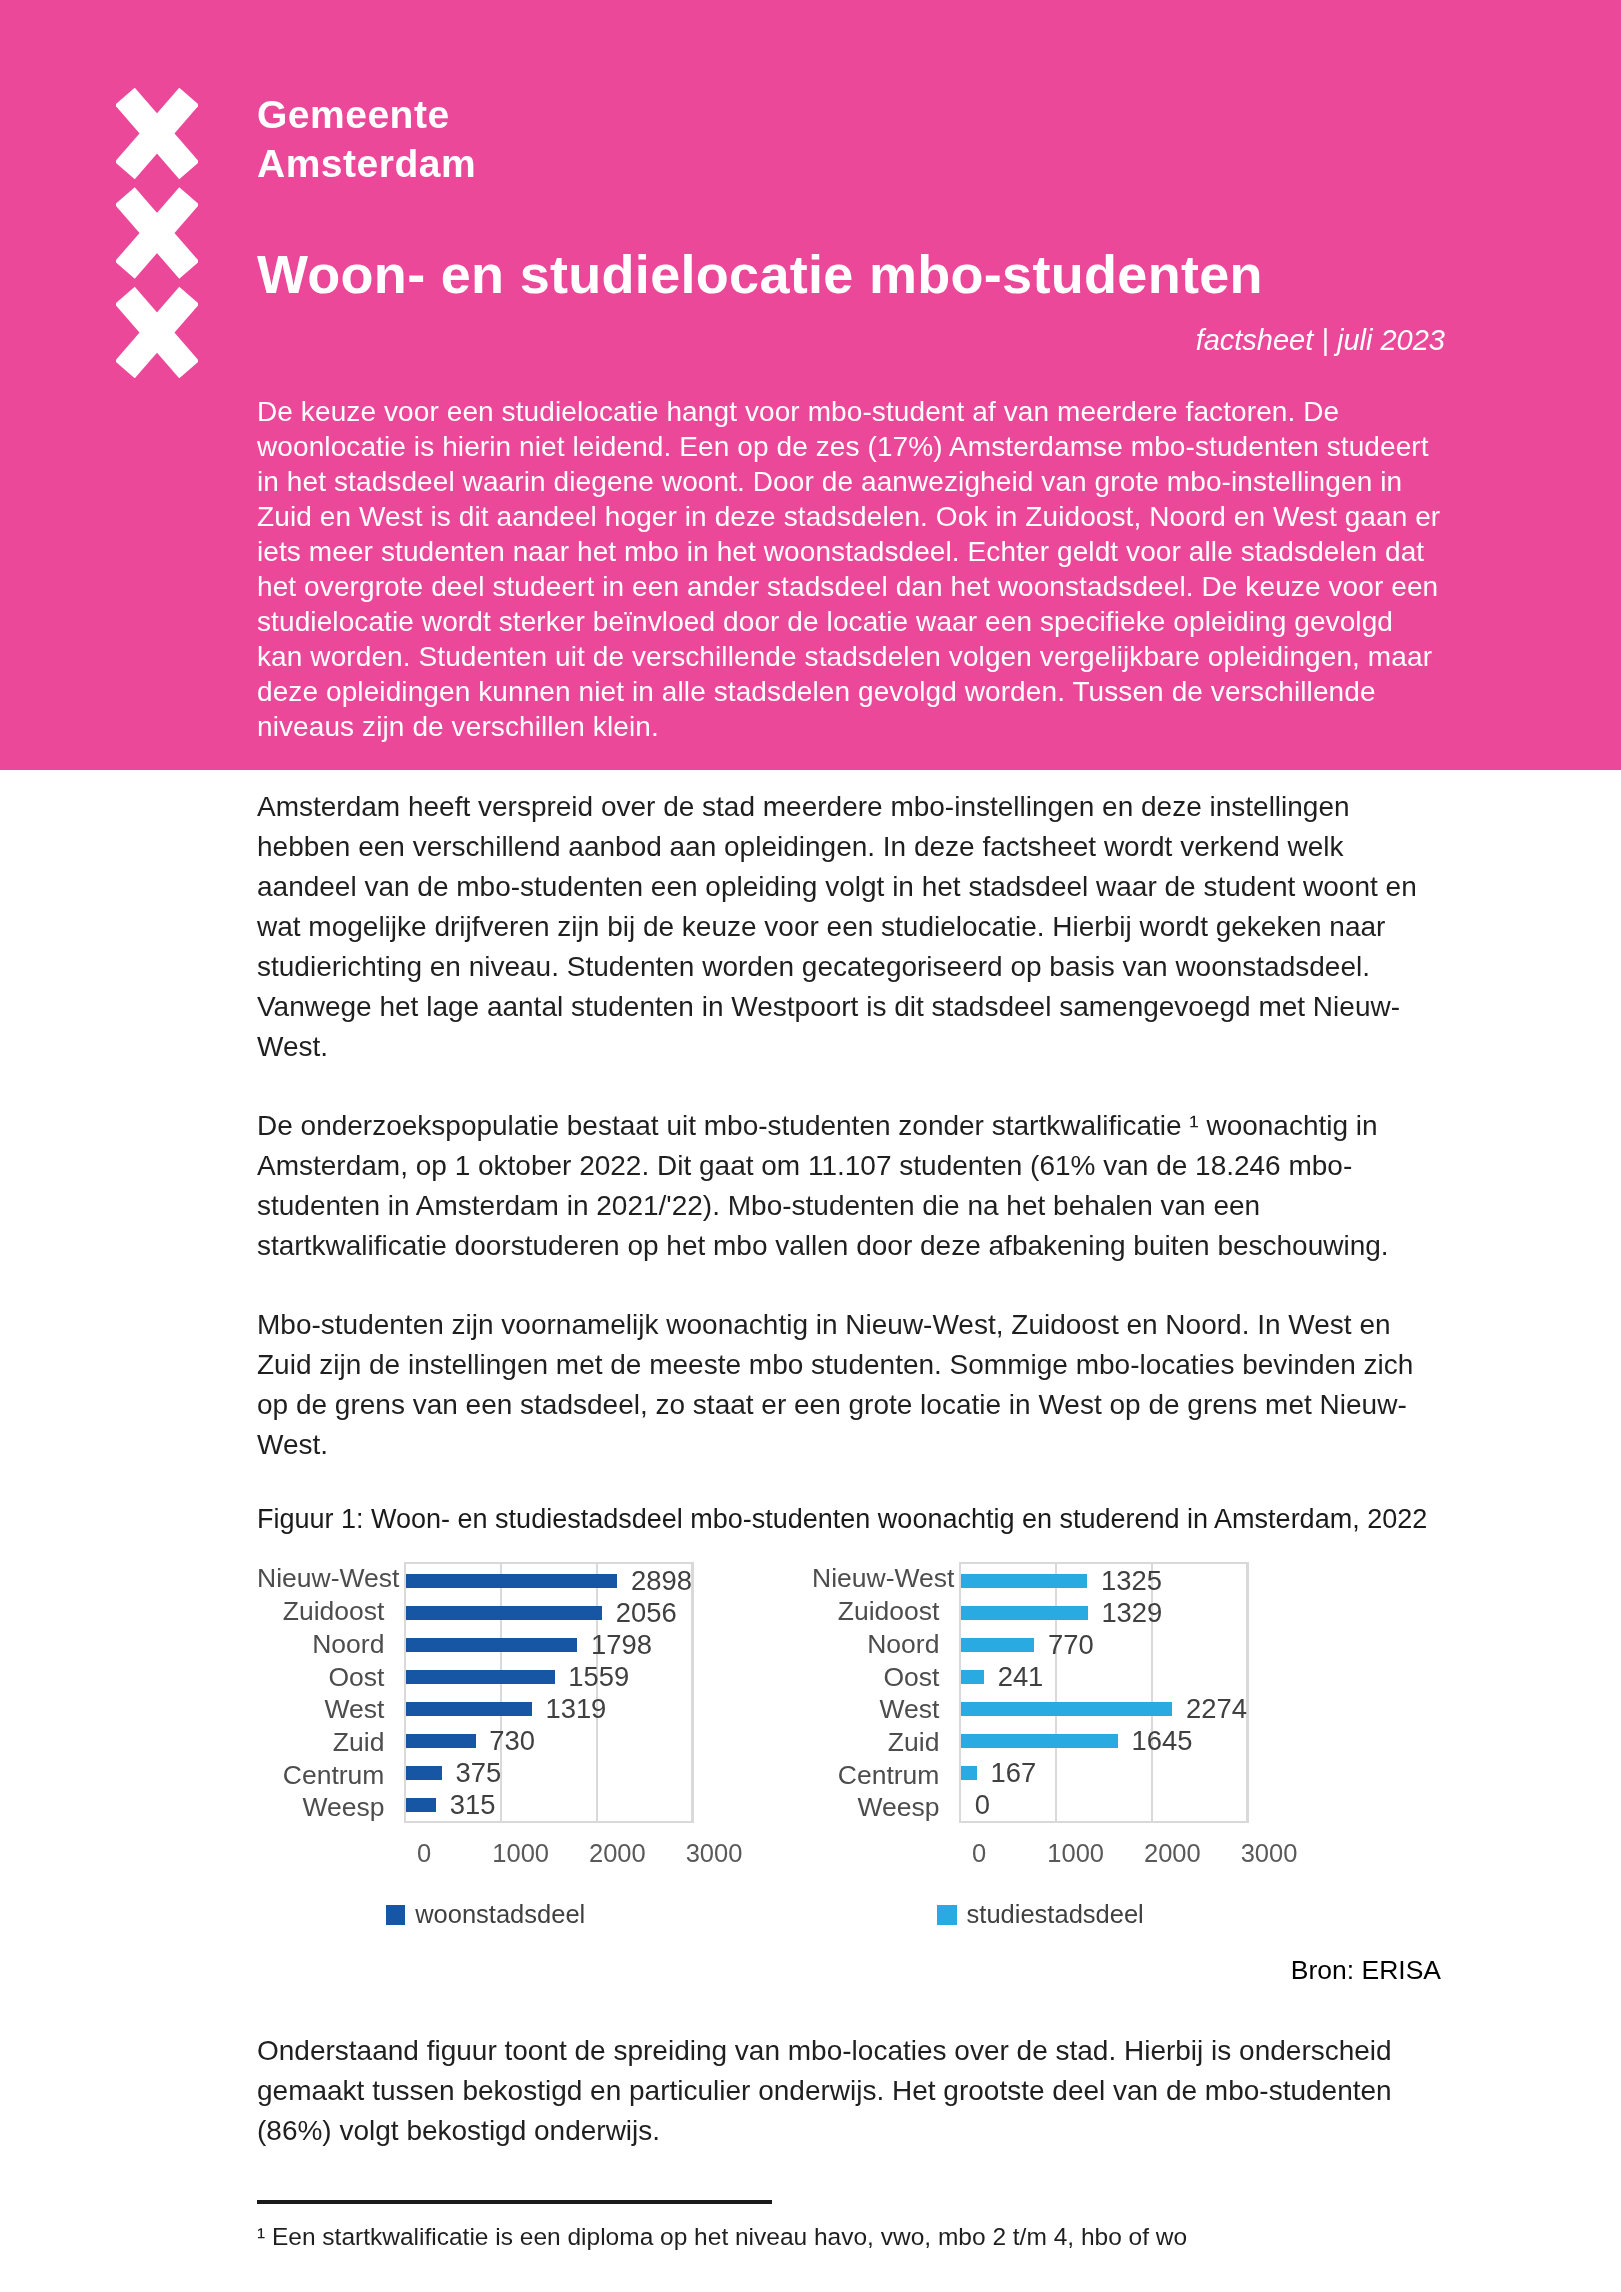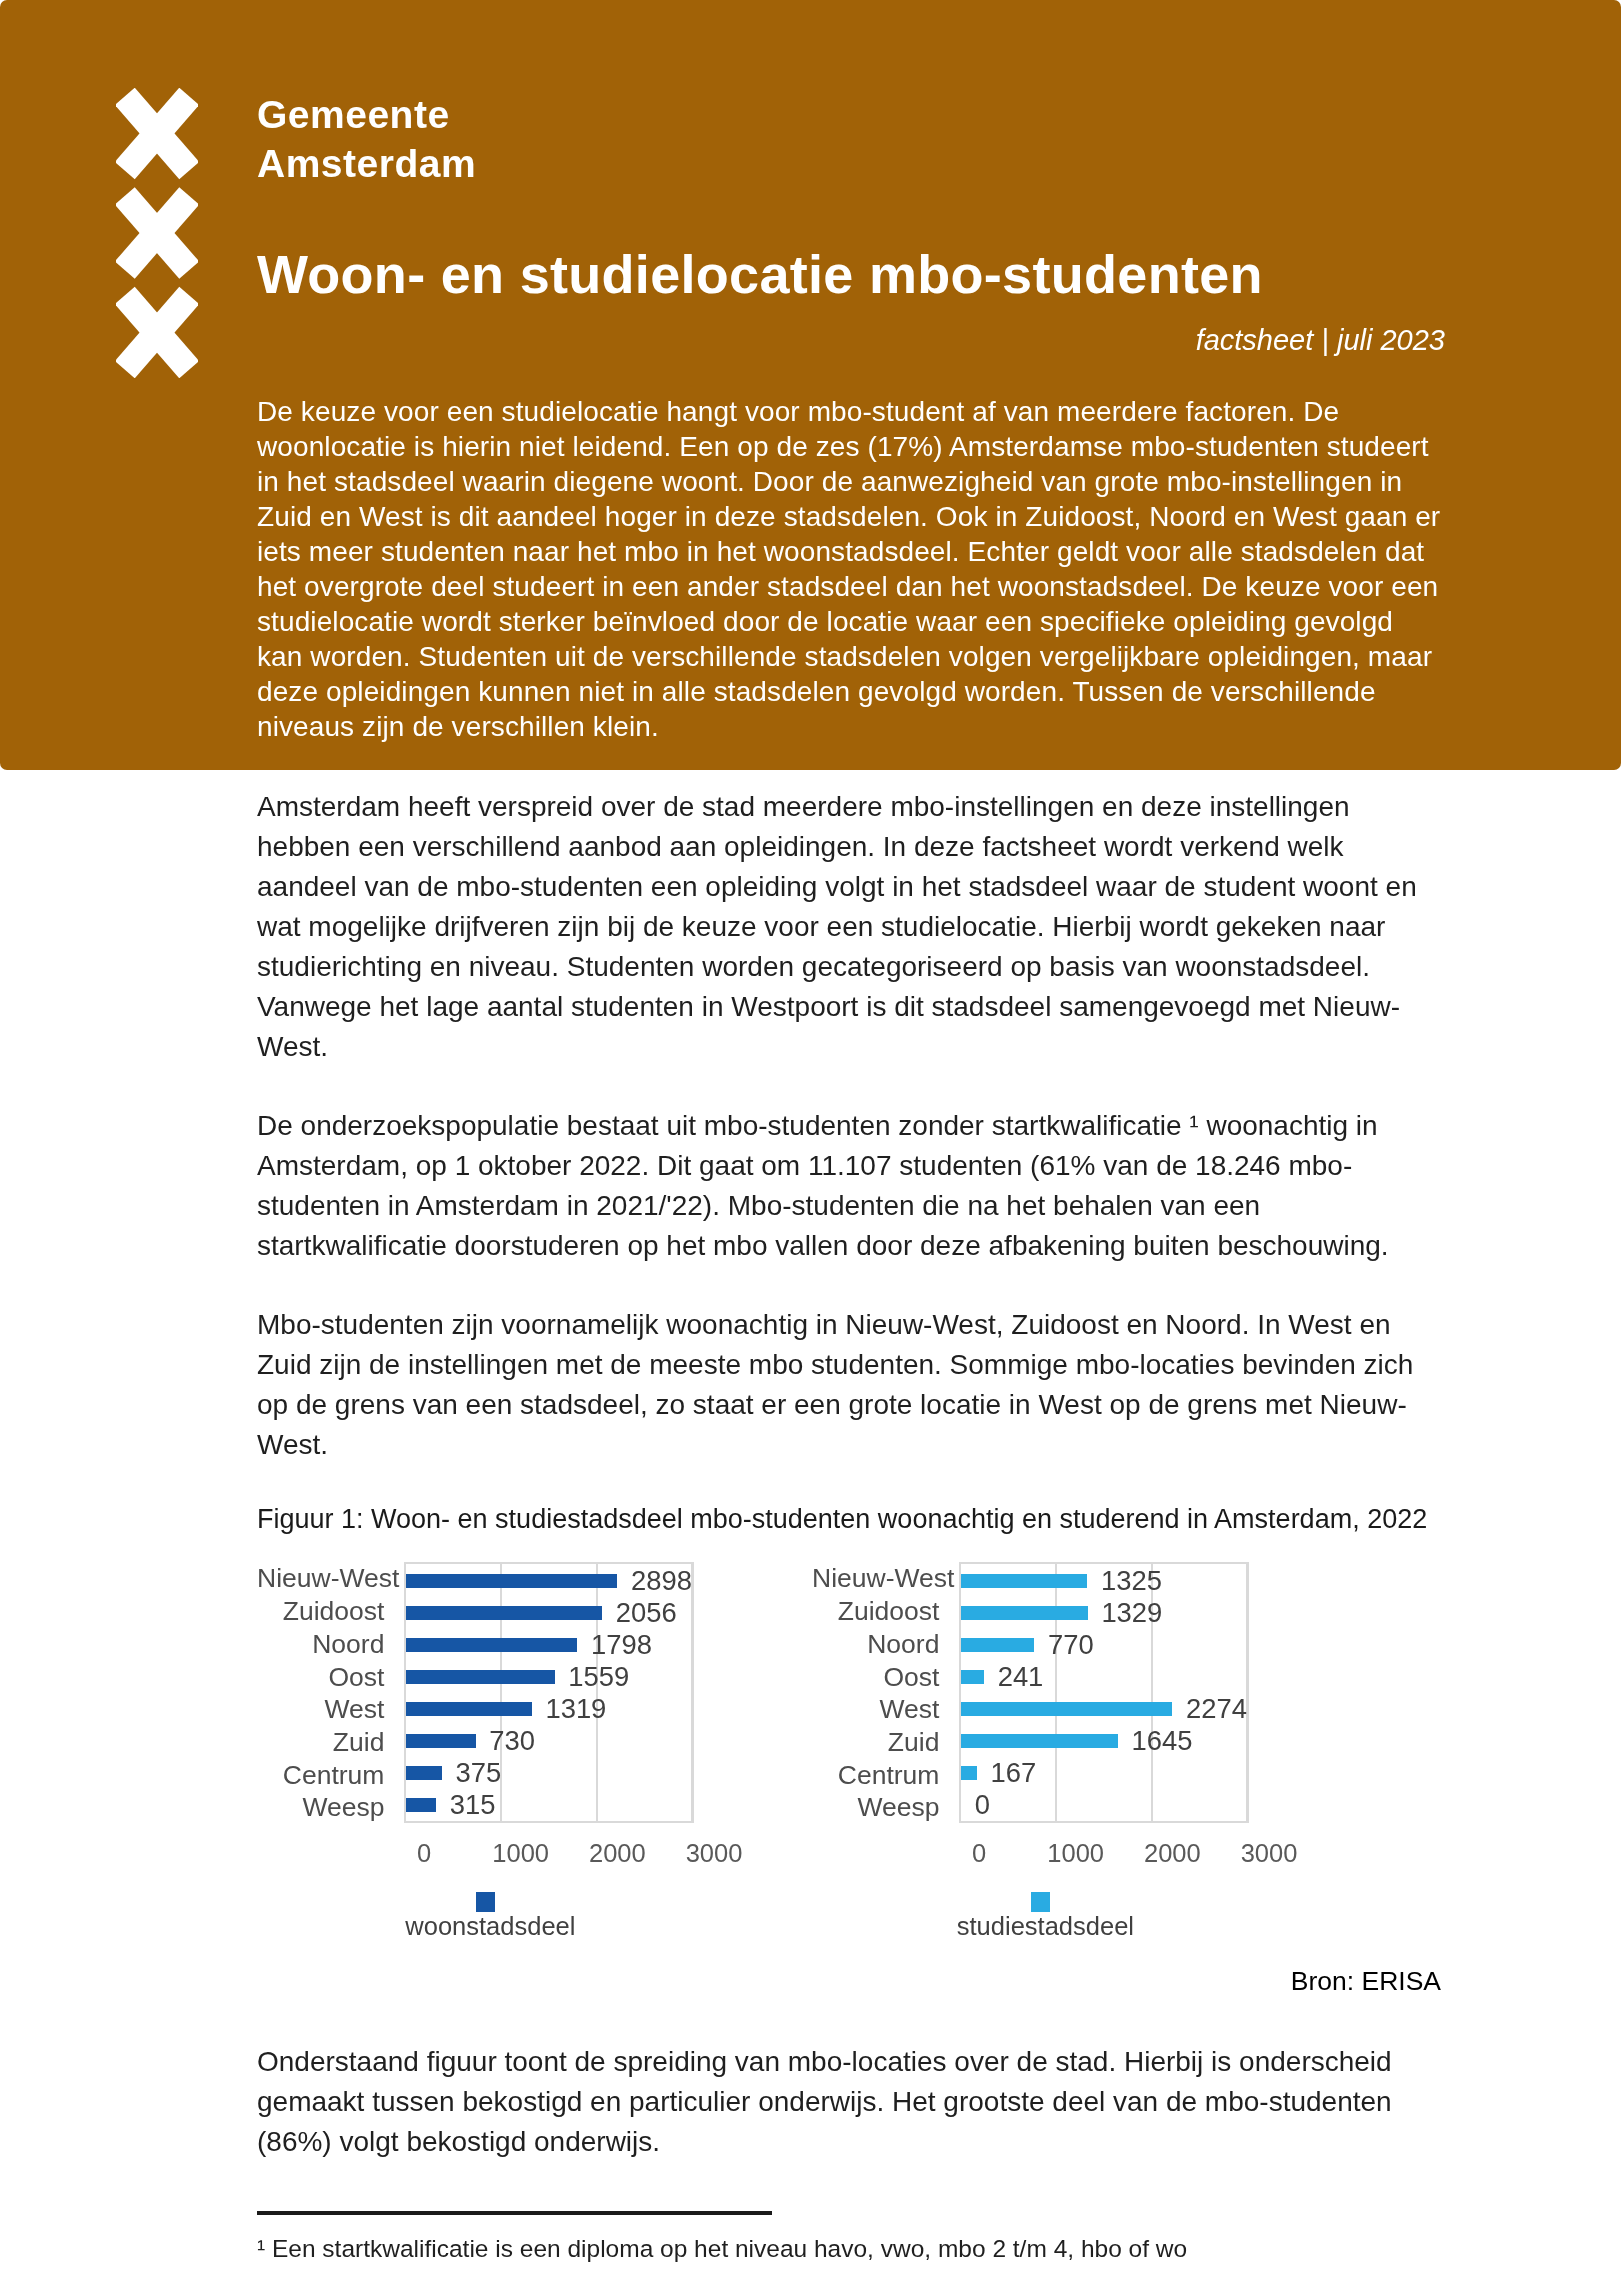--- a/index.html
+++ b/index.html
@@ -5,22 +5,22 @@
   * { margin:0; padding:0; box-sizing:border-box; }
   html,body { background:#ffffff; }
   body { font-family:"Liberation Sans","DejaVu Sans",sans-serif; }
   .page {
     position:relative; width:1621px; height:2293px; margin:0 auto;
     background:#ffffff; overflow:hidden; color:#1f1f1f;
   }
 
   
   .header {
-    position:relative; background:#a16207; color:#ffffff;
-    padding:90px 176px 25.5px 257px; min-height:755px;border-radius:7px;
+    position:relative; background:#ec4899; color:#ffffff;
+    padding:90px 176px 25.5px 257px; min-height:755px;
   }
   .logo-marks { position:absolute; left:116px; top:88px; }
   .logo-text {
     font-size:39px; font-weight:700; line-height:49px; letter-spacing:0.5px;
   }
   .page-title {
     margin-top:55px; font-size:54px; font-weight:700; letter-spacing:0.3px;
   }
   .subtitle {
     margin-top:19px; text-align:right; font-size:29px; font-style:italic;
@@ -68,21 +68,21 @@
   }
   .x-axis {
     position:relative; margin-left:167px; width:290px; height:41px; margin-top:5.9px;
   }
   .tick {
     position:absolute; top:9.8px; transform:translateX(-50%);
     font-size:25.5px; color:#595959; white-space:nowrap;
   }
   .legend {
     display:flex; align-items:center; justify-content:center;
-    width:457px; margin-top:22px;flex-direction:column;
+    width:457px; margin-top:30px;
   }
   .legend-swatch { width:19.6px; height:19.6px; flex:0 0 19.6px; }
   .legend-label { margin-left:9.8px; font-size:25.5px; color:#404040; }
 
   .source {
     text-align:right; font-size:26.5px; color:#000000; margin:25.5px 0 45px 0;
   }
 
   
   .footnote-rule {

